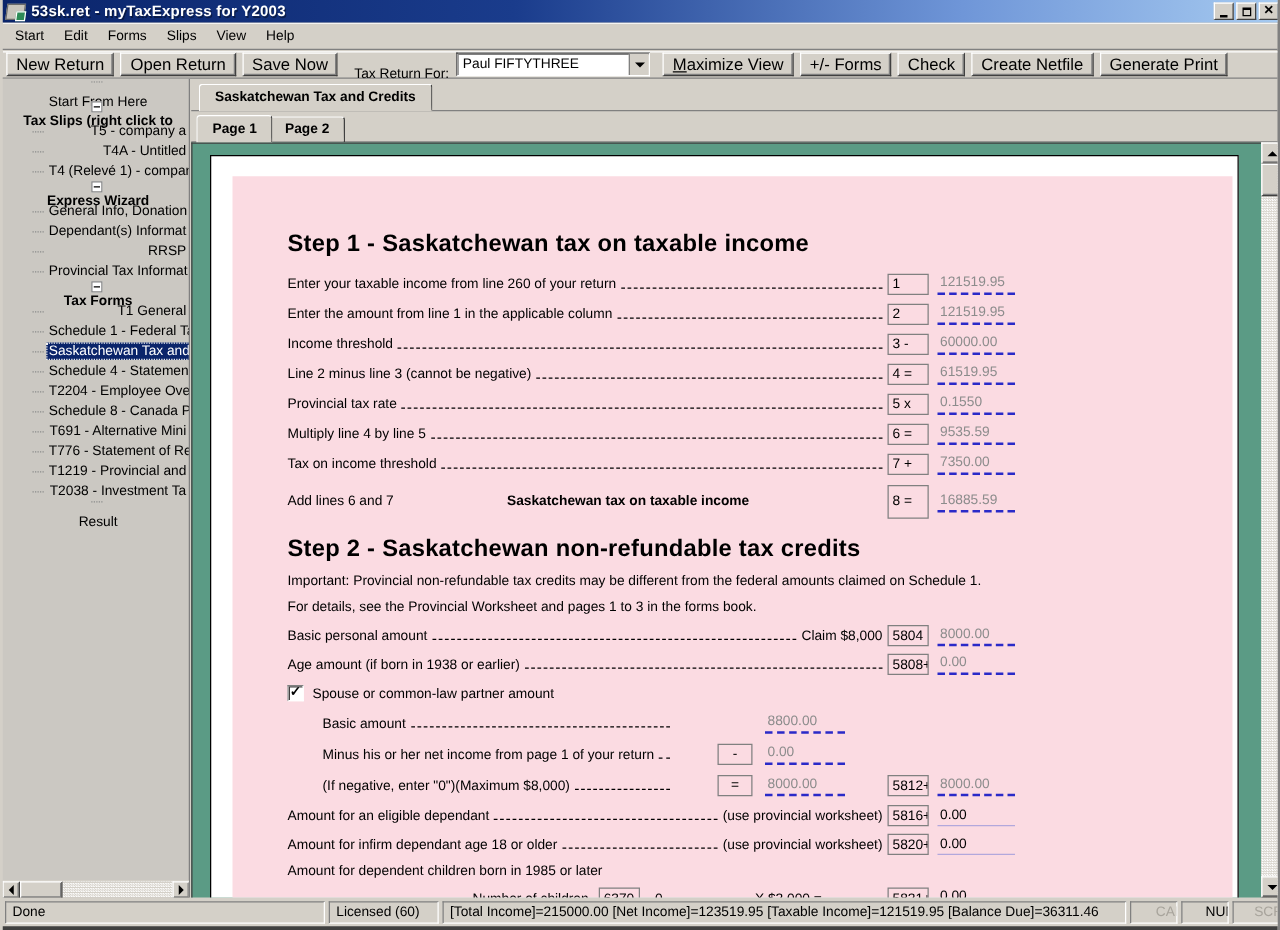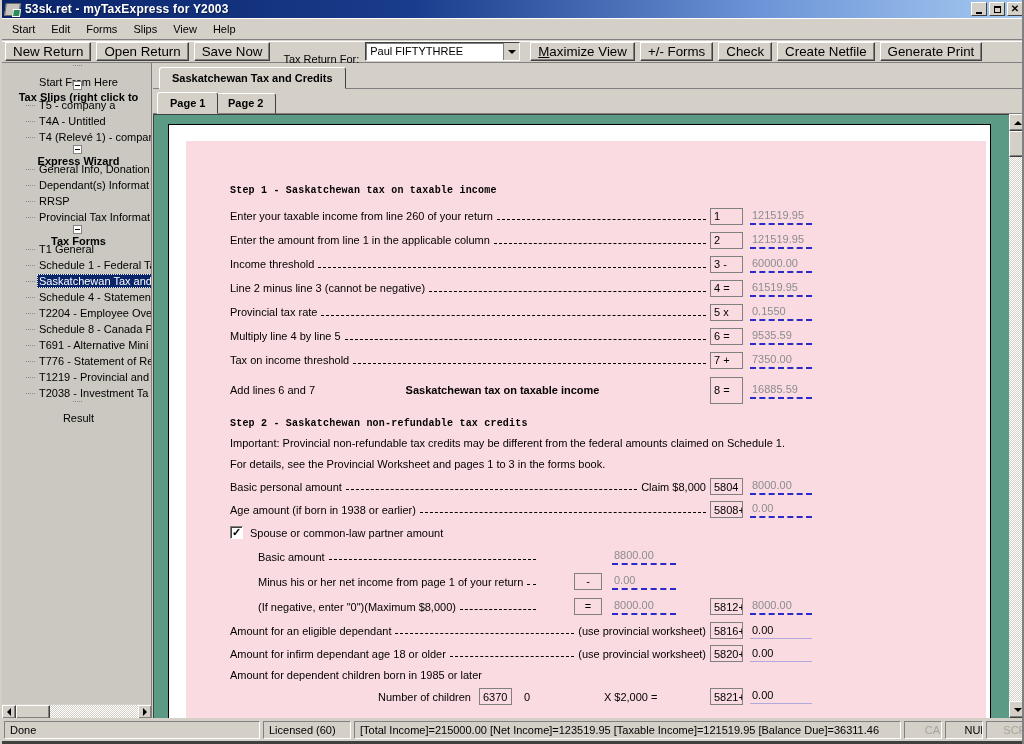--- a/index.html
+++ b/index.html
@@ -43,21 +43,21 @@
   .tri-left { width:0; height:0; border-top:4px solid transparent; border-bottom:4px solid transparent; border-right:4px solid #000; }
   .tri-right{ width:0; height:0; border-top:4px solid transparent; border-bottom:4px solid transparent; border-left:4px solid #000; }
 
   
   .sidebar { position:absolute; left:0; top:63px; width:150px; height:655px; background:#cbc8c2;
     border-right:1px solid #808080; overflow:hidden; }
   .tree { position:absolute; left:0; top:2px; right:0; bottom:14px; overflow:hidden; }
   .titem { height:16px; display:flex; align-items:center; white-space:nowrap; }
   .titem .stub { width:9px; border-top:1px dotted #8a8a8a; margin-right:2px; flex:none; }
   .titem.root { padding-left:4px;flex-direction:column; }
-  .titem.child { padding-left:24px; }
+  .titem.child { padding-left:24px;justify-content:space-between; }
   .expander { width:9px; height:9px; background:#fff; border:1px solid #848484; flex:none;
     display:flex; align-items:center; justify-content:center; margin-right:3px; }
   .expander::after { content:""; width:5px; height:1px; background:#000; }
   .exp-none { width:9px; height:9px; flex:none; margin-right:3px; visibility:hidden; }
   .titem .lbl { padding:1px 2px; }
   .titem.bold .lbl { font-weight:bold; }
   .titem.sel .lbl { background:#0a246a; color:#fff; outline:1px dotted #f0f0f0; outline-offset:-1px; }
 
   .hscroll { position:absolute; left:0; bottom:0; width:150px; height:14px; display:flex;
     background:conic-gradient(#fff 0 25%, #d4d0c8 0 50%, #fff 0 75%, #d4d0c8 0) 0 0 / 2px 2px; border-top:1px solid #d4d0c8; }
@@ -77,21 +77,21 @@
   .tab-p1 { left:4px; z-index:2; }
   .tab-p2 { left:62px; height:21px; }
 
   
   .viewport { position:absolute; left:0; top:51px; width:856px; height:604px; background:#5b9b85; overflow:hidden;
     border-top:1px solid #404040; border-left:1px solid #404040; }
   .page { position:absolute; left:14px; top:9px; width:823px; height:1200px; background:#fff; border:1px solid #000; }
   .pink { position:absolute; left:17px; top:16px; width:800px; height:1150px; background:#fbdbe2; }
   .formcol { margin-left:44px; width:582px; }
 
-  .stepheading { font-size:10px; font-weight:bold; letter-spacing:0.2px;font-family:Liberation Mono, monospace; }
+  .stepheading { font-size:19px; font-weight:bold; letter-spacing:0.2px; }
   .h1 { padding-top:44px; }
   .note { line-height:21px; }
 
   .frow { display:flex; align-items:center; height:24px; }
   .frow.h23 { height:23px; }
   .frow.h36 { height:36px; }
   .dash { flex:1; height:7px; border-bottom:1px dashed #000; margin:0 4px; min-width:8px; }
   .suffix { white-space:nowrap; margin-right:4px; }
   .lbox { flex:none; width:33px; height:17px; border:1px solid #808080; padding:1px 1px 1px 3px;
     display:flex; align-items:center; white-space:nowrap; overflow:hidden; }

